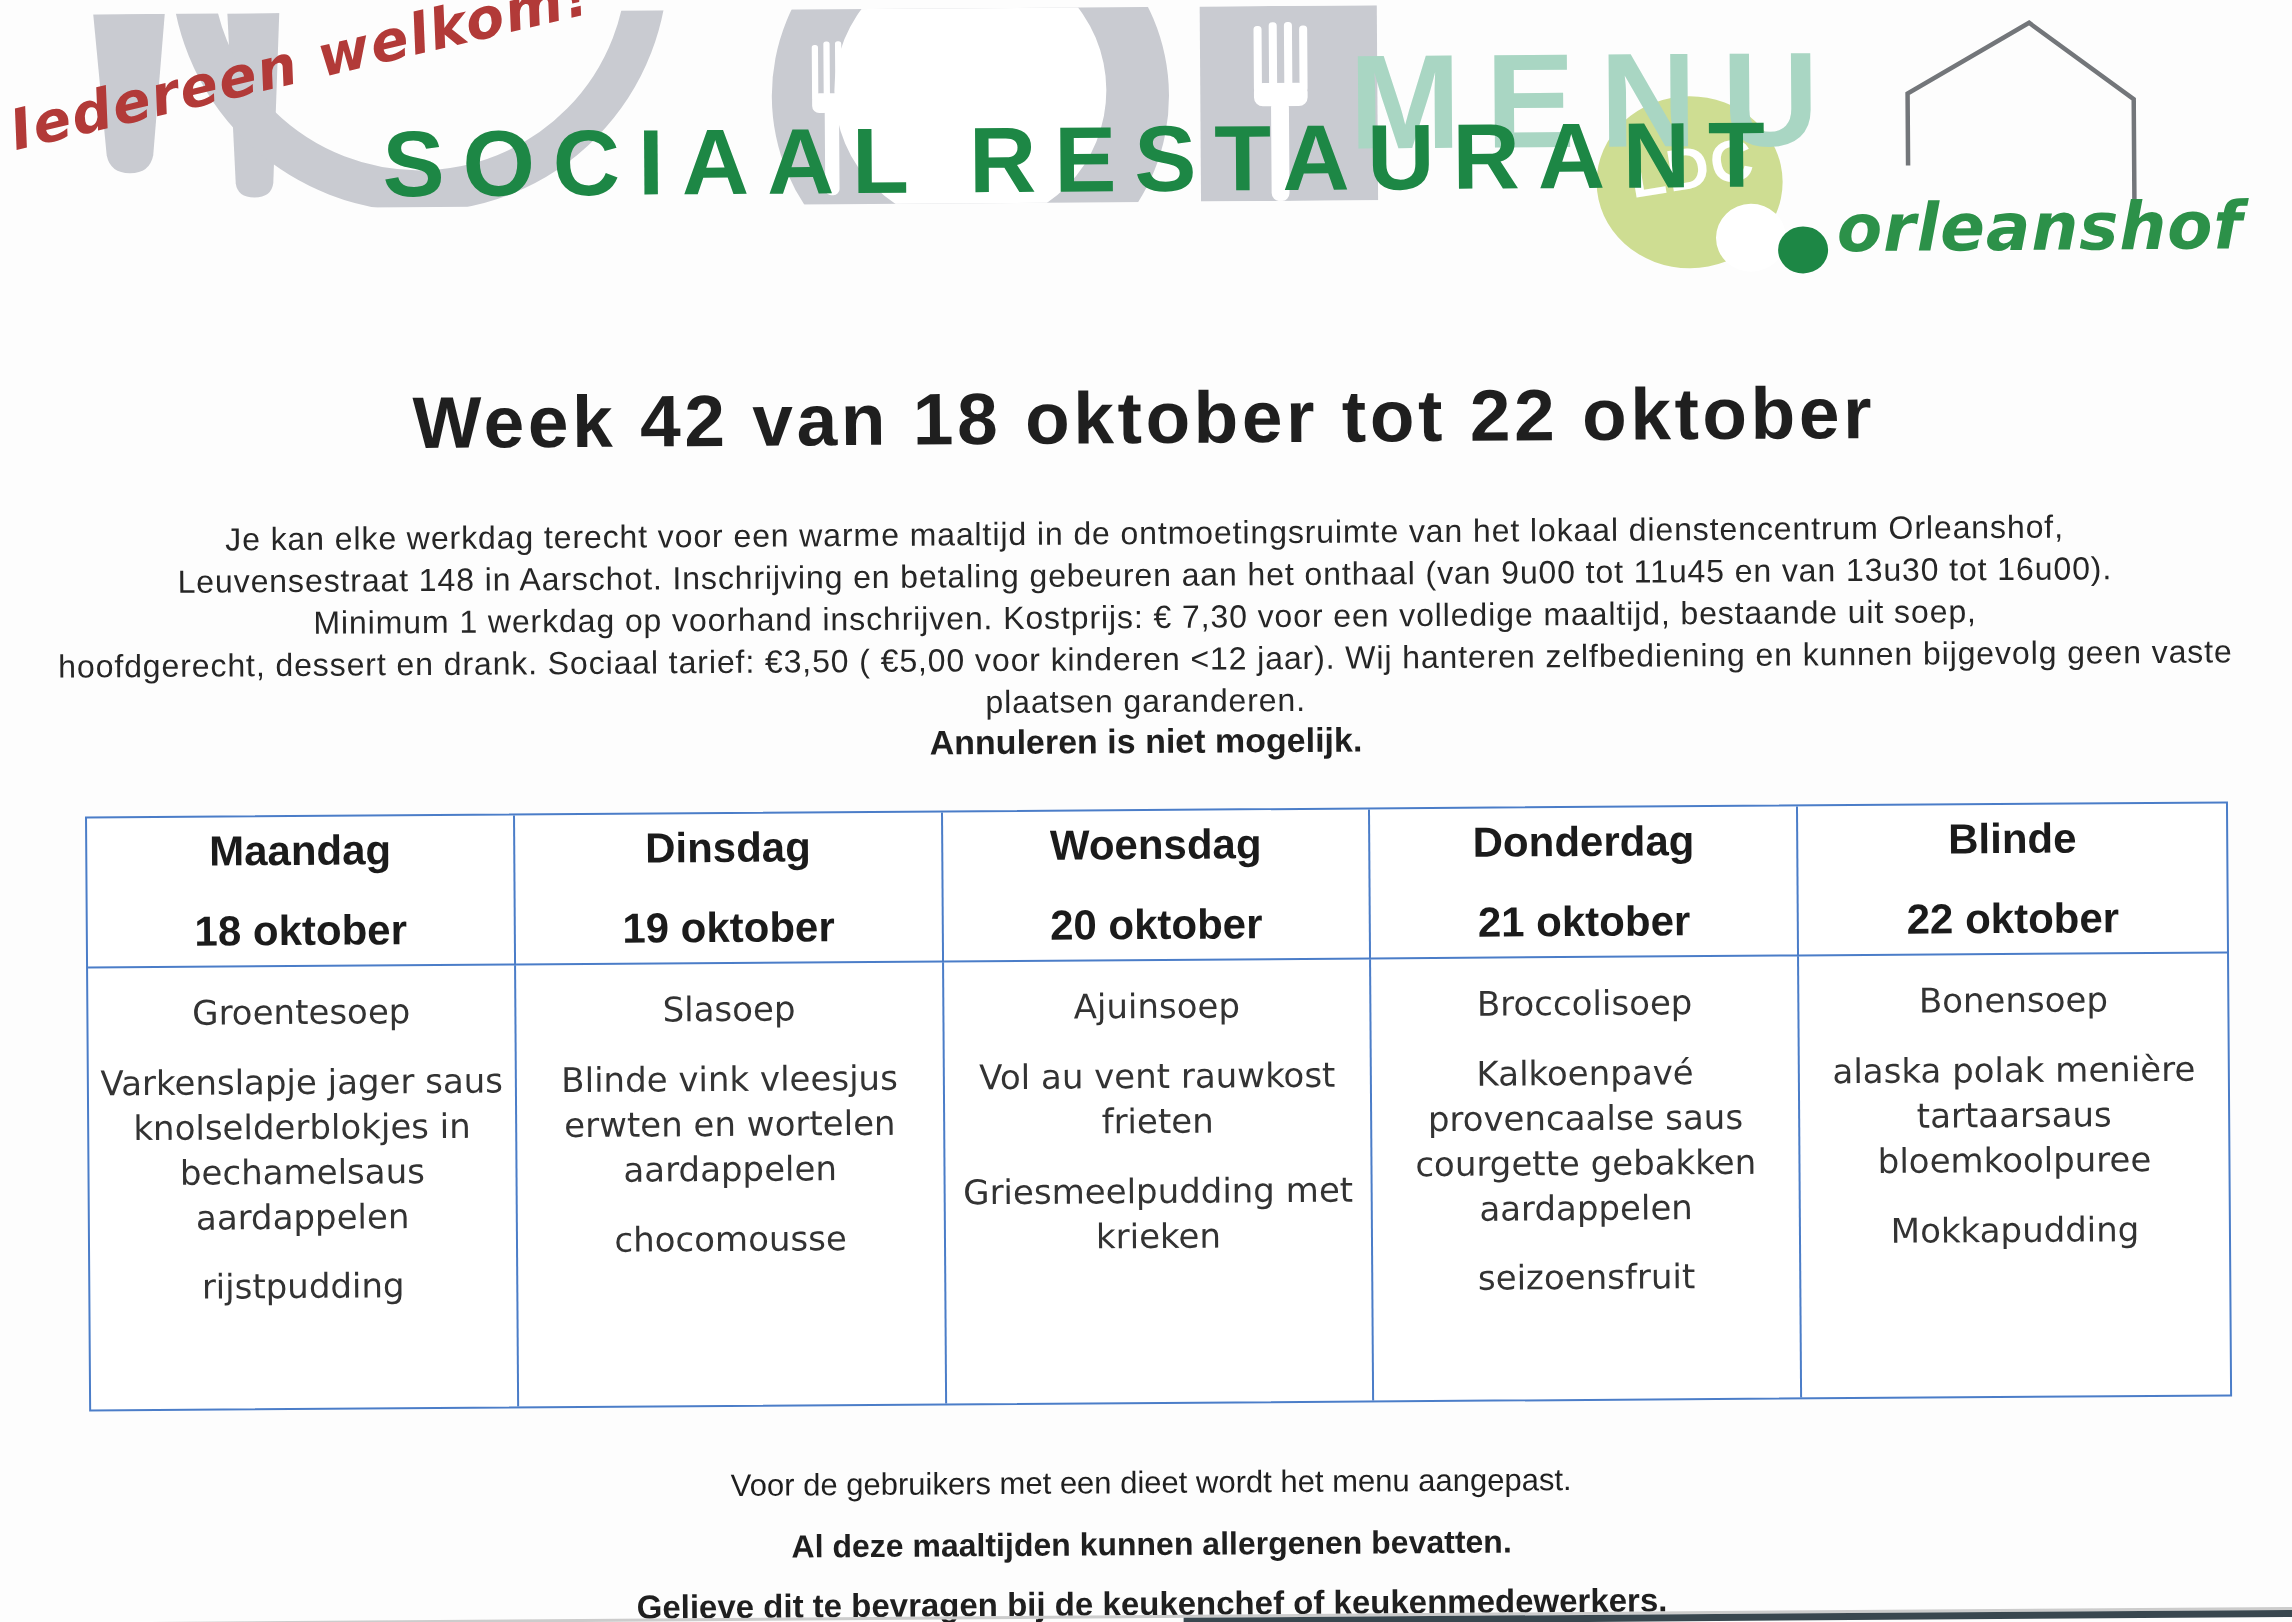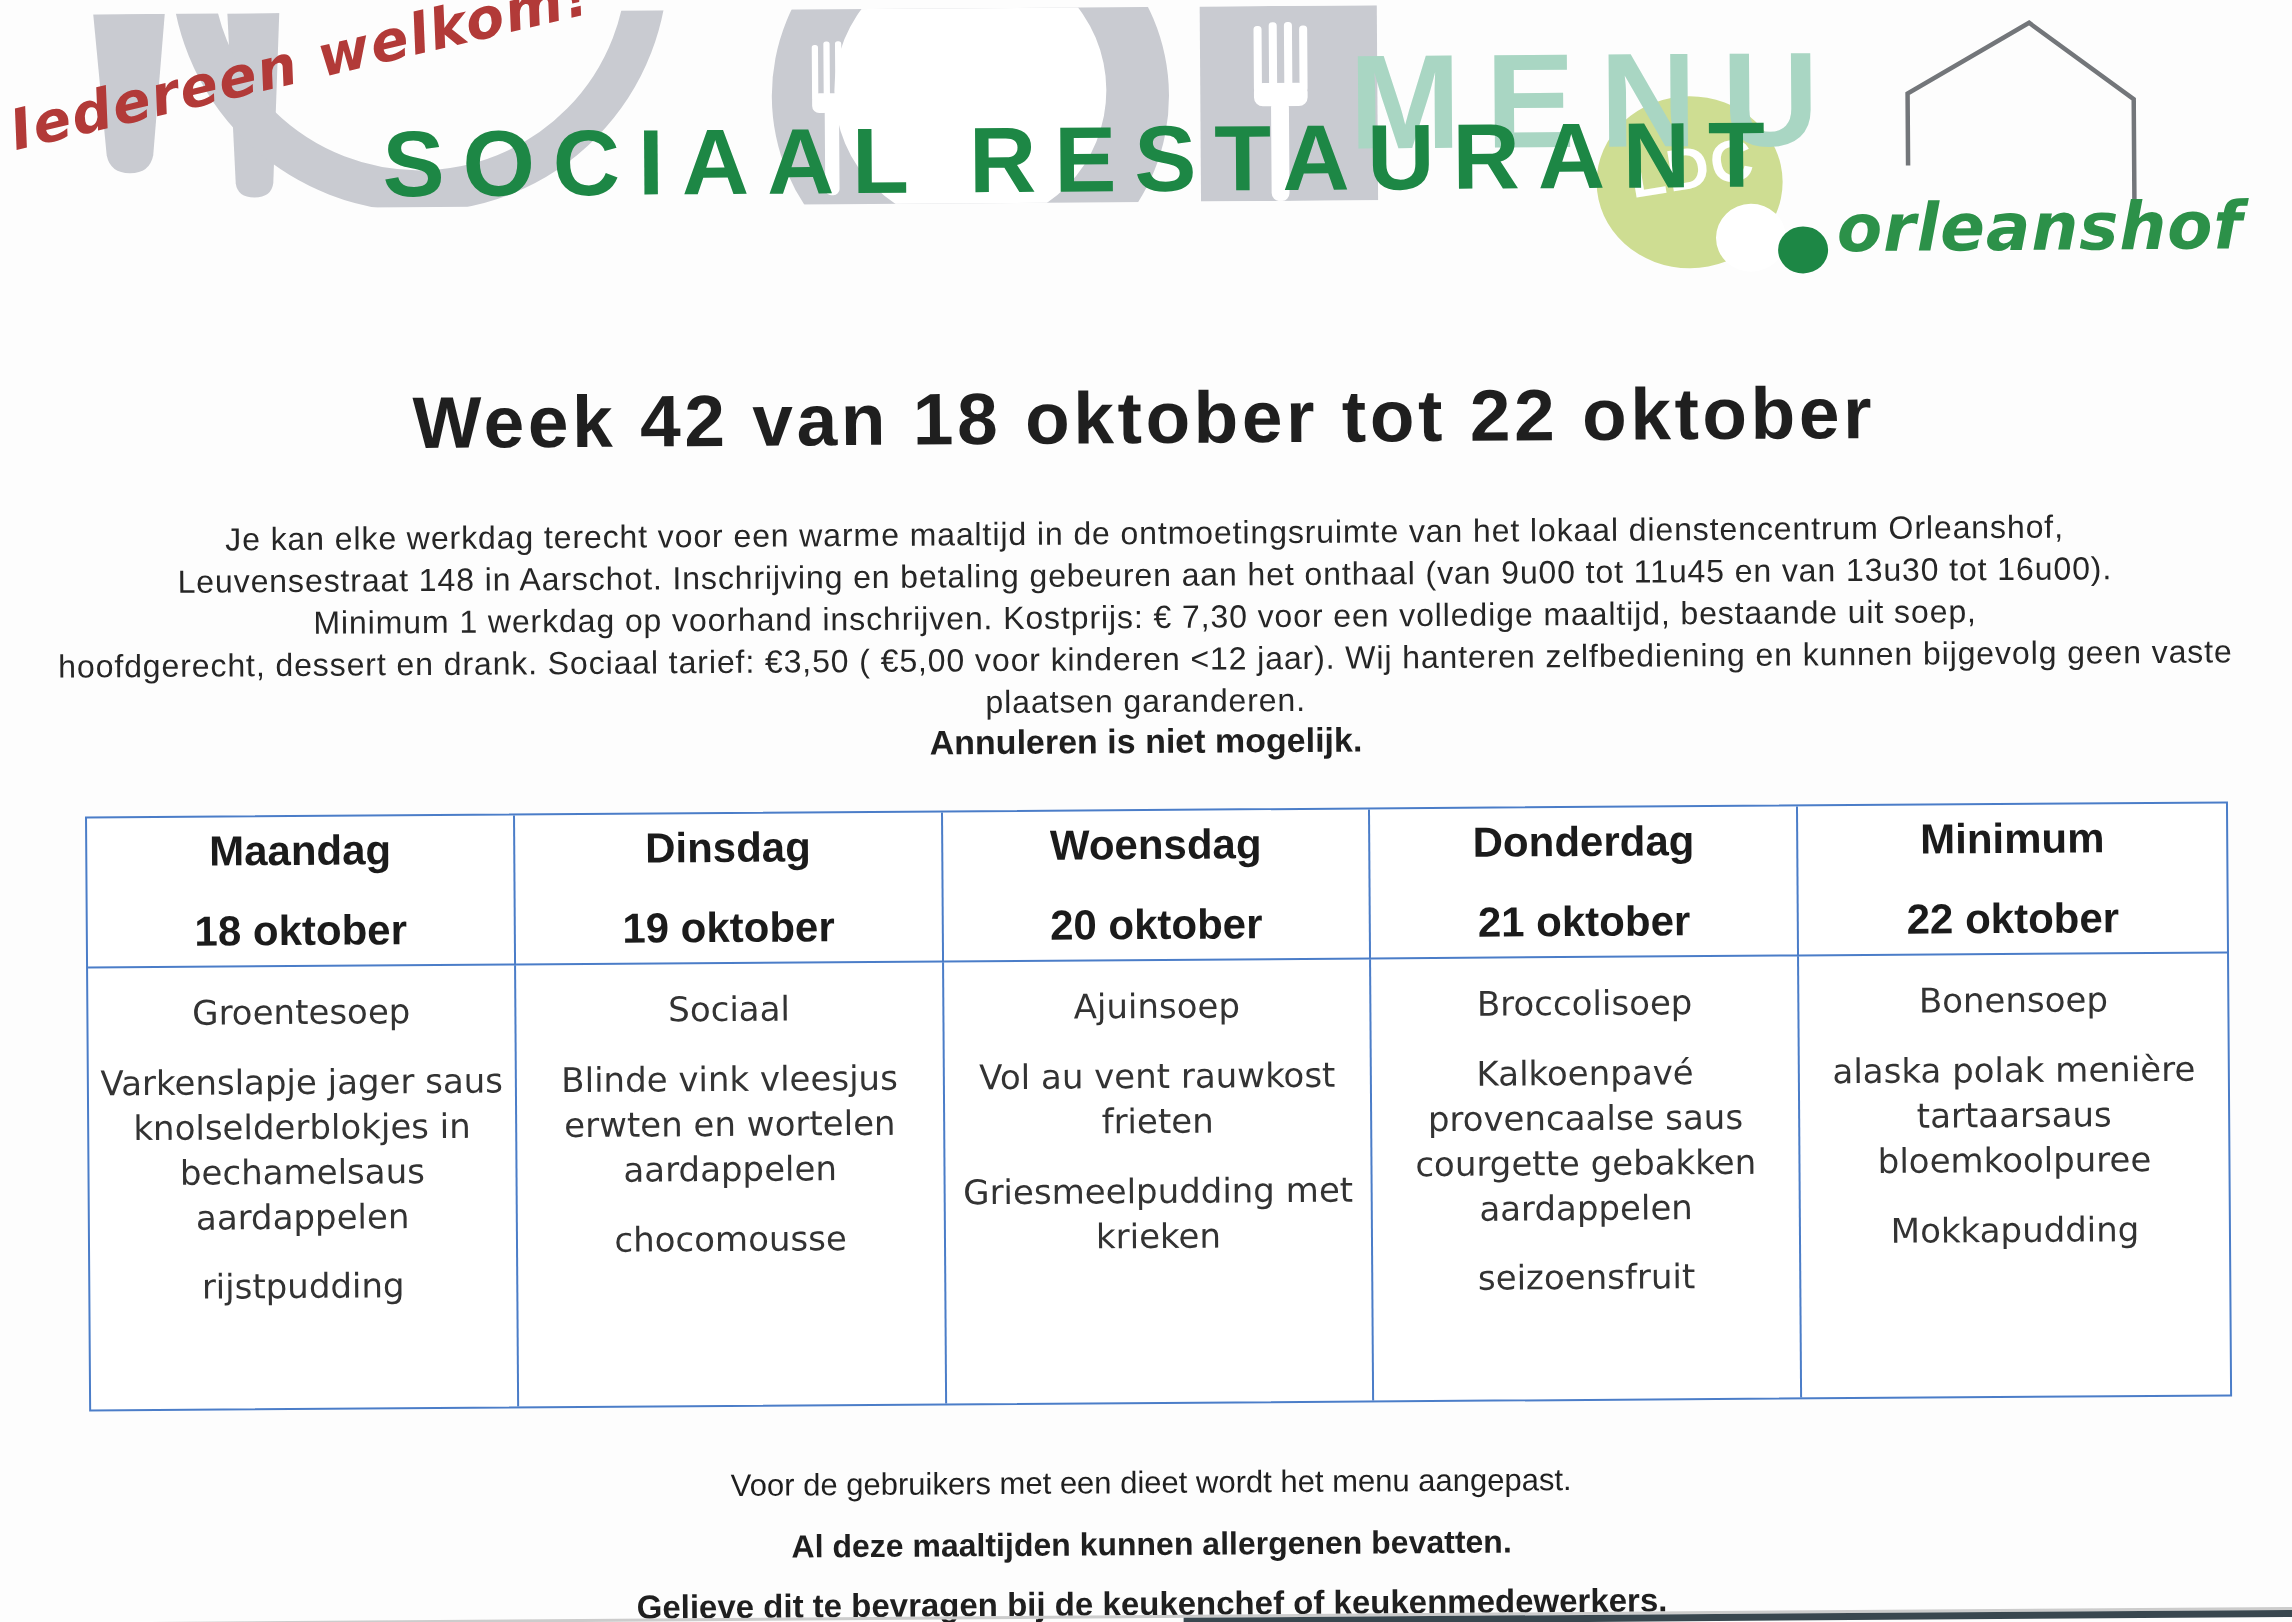--- a/index.html
+++ b/index.html
@@ -153,31 +153,31 @@
     </div>
     <div class="hcell">
       <div>Woensdag</div>
       <div>20 oktober</div>
     </div>
     <div class="hcell">
       <div>Donderdag</div>
       <div>21 oktober</div>
     </div>
     <div class="hcell">
-      <div>Minimum</div>
+      <div>Blinde</div>
       <div>22 oktober</div>
     </div>
 
     <div class="bcell">
       <div class="item">Groentesoep</div>
       <div class="item">Varkenslapje jager saus knolselderblokjes in bechamelsaus aardappelen</div>
       <div class="item">rijstpudding</div>
     </div>
     <div class="bcell">
-      <div class="item">Sociaal</div>
+      <div class="item">Slasoep</div>
       <div class="item">Blinde vink vleesjus erwten en wortelen aardappelen</div>
       <div class="item">chocomousse</div>
     </div>
     <div class="bcell">
       <div class="item">Ajuinsoep</div>
       <div class="item">Vol au vent rauwkost frieten</div>
       <div class="item">Griesmeelpudding met krieken</div>
     </div>
     <div class="bcell">
       <div class="item">Broccolisoep</div>

